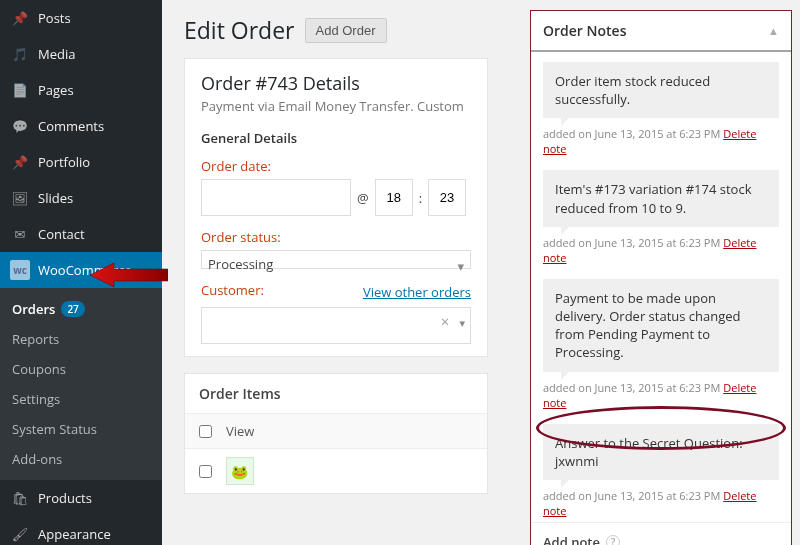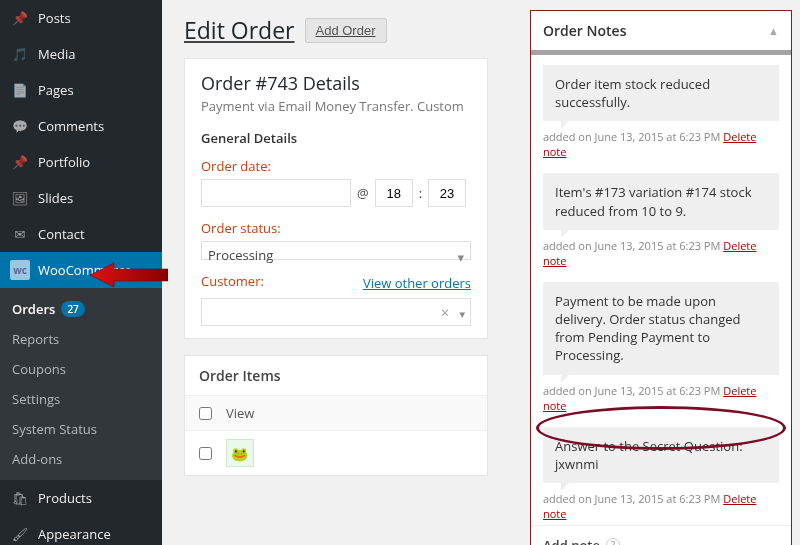--- a/index.html
+++ b/index.html
@@ -8,47 +8,47 @@
 .menu-item { display: flex; align-items: center; padding: 8px 10px; color: #eee; cursor: pointer; font-size: 13px; }
 .menu-item .micon { width: 20px; height: 20px; display: inline-flex; align-items: center; justify-content: center; margin-right: 8px; opacity: .6; }
 .menu-item.active { background: #0073aa; color: #fff; position: relative; }
 .menu-item.active::after { content: ""; position: absolute; right: -8px; top: 50%; margin-top: -8px; border: 8px solid transparent; border-right-color: #f1f1f1; }
 .submenu { background: #32373c; padding: 6px 0; }
 .submenu-item { padding: 6px 12px; color: #b4b9be; font-size: 13px; cursor: pointer; display: flex; align-items: center; }
 .submenu-item.current { color: #fff; font-weight: 600; }
 .badge { display: inline-block; background: #d54e21; color: #fff; border-radius: 10px; padding: 0 6px; font-size: 10px; margin-left: 6px; min-width: 16px; text-align: center; line-height: 16px; }
 .badge-blue { background: #0073aa; }
 .main { position: absolute; left: 162px; top: 0; right: 0; bottom: 0; padding: 0 8px; }
-.page-header { display: flex; align-items: center; padding: 14px 8px 12px 14px; text-decoration: underline; }
+.page-header { display: flex; align-items: center; padding: 14px 8px 12px 14px; }
 .page-header h1 { font-size: 23px; font-weight: 400; color: #23282d; margin-right: 10px; }
 .add-btn { background: #e5e5e5; border: 1px solid #ccc; padding: 4px 10px; font-size: 13px; color: #555; cursor: pointer; border-radius: 2px; }
 .panel { background: #fff; border: 1px solid #e5e5e5; margin: 0 8px 16px 14px; padding: 12px 16px; width: 304px; }
 .panel h2 { font-size: 18px; font-weight: 400; color: #23282d; margin-bottom: 2px; }
 .panel .sub { color: #777; font-size: 13px; margin-bottom: 14px; }
 .section-head { font-weight: 600; font-size: 13px; color: #333; margin-bottom: 10px; }
 .field-label { color: #c2410c; font-size: 13px; margin-bottom: 4px; }
 .row { display: flex; align-items: center; gap: 6px; margin-bottom: 12px; }
-input[type=text] { border: 1px solid #ddd; padding: 4px 6px; font-size: 13px; background: #fff; height: 28px; }
+input[type=text] { border: 1px solid #ddd; padding: 4px 6px; font-size: 13px; background: #fff; height: 37px; }
 .date-input { width: 150px; }
 .time-input { width: 38px; text-align: center; }
 select, .select-like { border: 1px solid #ddd; padding: 4px 6px; font-size: 13px; background: #fff; height: 19px; width: 100%; }
 .link { color: #0073aa; text-decoration: underline; cursor: pointer; }
 .customer-row { display: flex; justify-content: space-between; align-items: center; margin-bottom: 4px; }
 .customer-input { position: relative; width: 100%; }
 .customer-input input { width: 100%; padding-right: 36px; }
 .clear-x { position: absolute; right: 22px; top: 5px; color: #999; cursor: pointer; font-size: 14px; }
 .chev-down { position: absolute; right: 6px; top: 8px; color: #888; font-size: 11px; }
 .items-panel { background: #fff; border: 1px solid #e5e5e5; margin: 0 8px 0 14px; width: 304px; }
 .items-head { padding: 10px 14px; font-weight: 600; border-bottom: 1px solid #eee; font-size: 14px; }
 .items-header-row { display: flex; align-items: center; padding: 8px 14px; border-bottom: 1px solid #eee; background: #f9f9f9; color: #555; }
 .item-row { display: flex; align-items: center; padding: 8px 14px; }
 .cb { margin-right: 14px; }
 .thumb { width: 28px; height: 28px; background: #eafaea; border: 1px solid #cde8cd; display: flex; align-items: center; justify-content: center; font-size: 14px; }
 .notes-box { position: absolute; right: 8px; top: 10px; width: 262px; border: 1px solid #8b1a1a; background: #fff; }
-.notes-head { padding: 10px 12px; border-bottom: 5px solid #a3a3a3; font-weight: 600; font-size: 14px; display: flex; justify-content: space-between; align-items: center; color: #333; }
+.notes-head { padding: 10px 12px; border-bottom: 2px solid #a3a3a3; font-weight: 600; font-size: 14px; display: flex; justify-content: space-between; align-items: center; color: #333; }
 .note { margin: 10px 12px 2px 12px; }
 .note-body { background: #efefef; padding: 10px 12px; font-size: 13px; color: #333; line-height: 1.4; position: relative; }
 .note-body::after { content: ""; position: absolute; left: 18px; bottom: -8px; border: 4px solid transparent; border-top-color: #efefef; border-left-color: #efefef; }
 .note-meta { font-size: 11px; color: #888; padding: 6px 12px 4px 12px; }
 .note-meta .del { color: #a00; text-decoration: underline; cursor: pointer; }
 .add-note-row { border-top: 1px solid #eee; padding: 10px 12px; font-weight: 600; font-size: 13px; display: flex; align-items: center; gap: 6px; }
 .arrow-annot { position: absolute; left: 90px; top: 260px; width: 78px; height: 30px; pointer-events: none; }
 .ellipse-annot { position: absolute; right: 14px; top: 406px; width: 250px; height: 44px; border: 3px solid #7a0d26; border-radius: 50%; pointer-events: none; }
 </style>
 </head>

